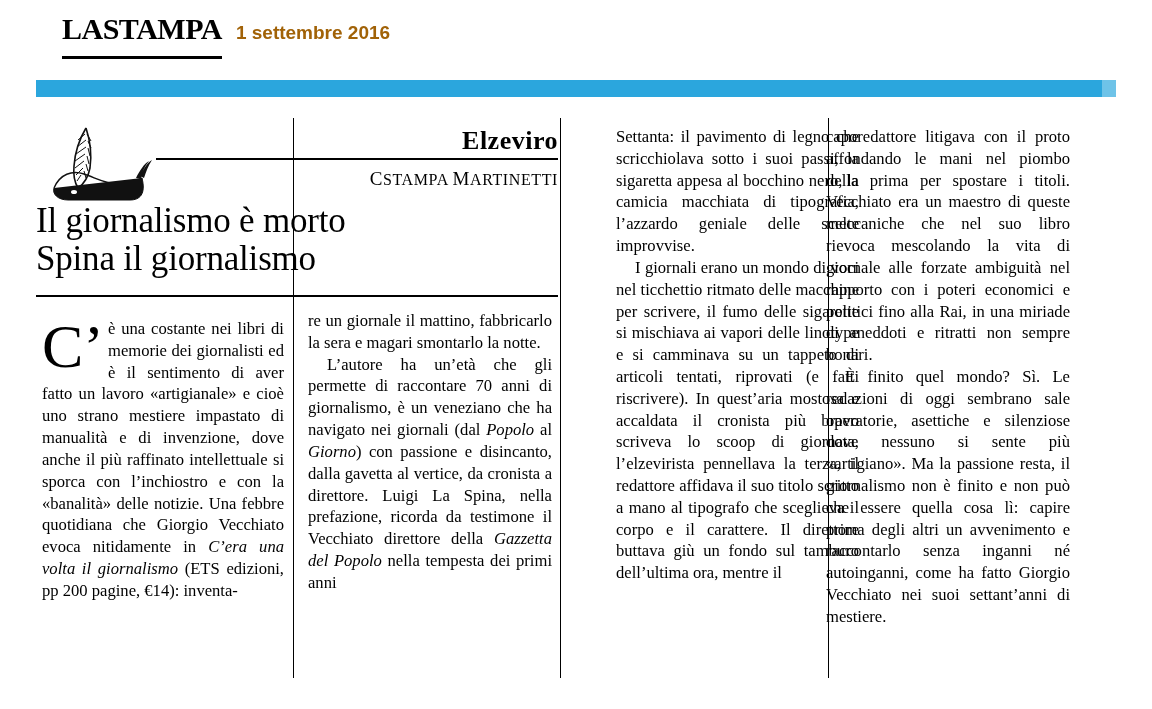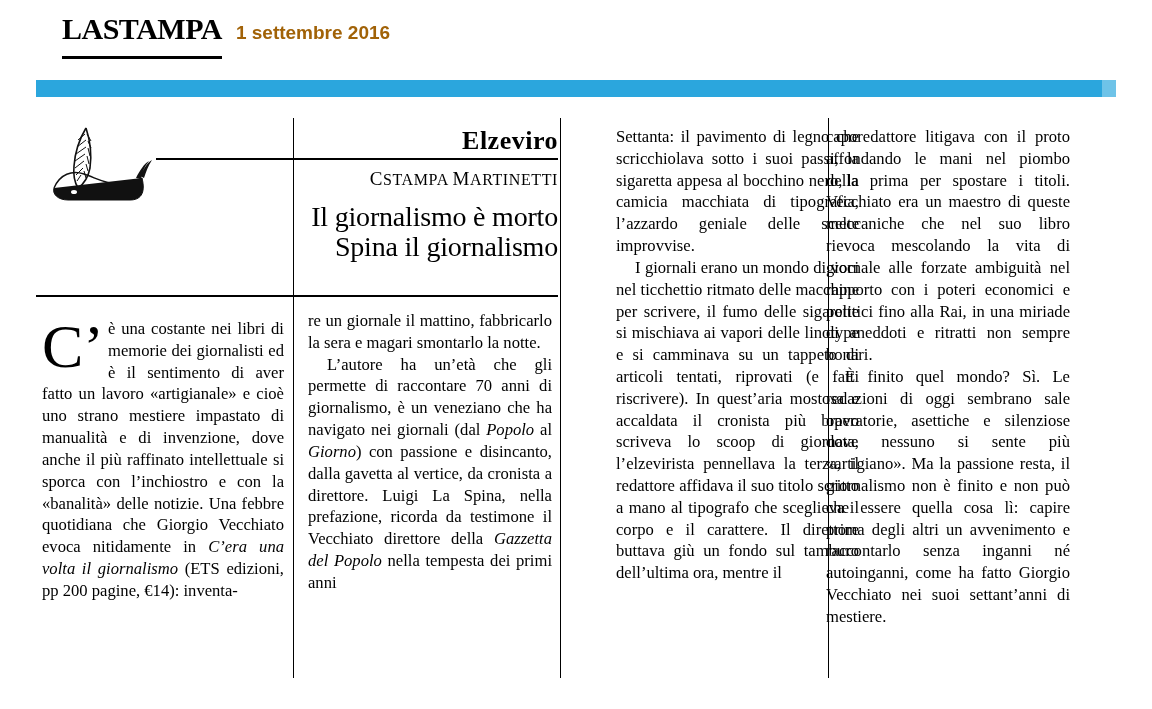--- a/index.html
+++ b/index.html
@@ -115,23 +115,22 @@
     font-family: "Liberation Serif", serif;
     font-size: 16px;
     letter-spacing: 0.6px;
   }
   .byline .cap { font-size: 19px; }
   .headline {
     position: absolute;
     left: 0px;
     top: 84px;
     width: 522px;
-    text-align: right;
-    font-family: "Liberation Serif", serif;
-    font-size: 28px;
+    font-family: "Liberation Serif", serif;
+    font-size: 35px;
     line-height: 1.08;
     letter-spacing: -0.2px;
   }
 
   
   .ornament {
     position: absolute;
     left: 8px;
     top: 8px;
     width: 110px;

